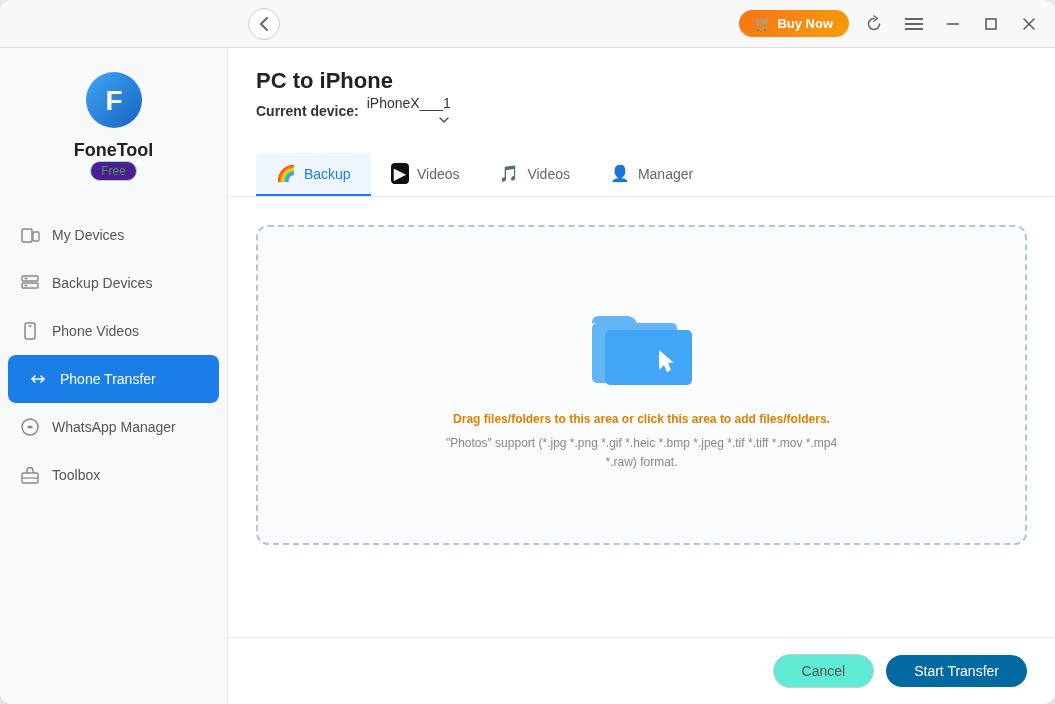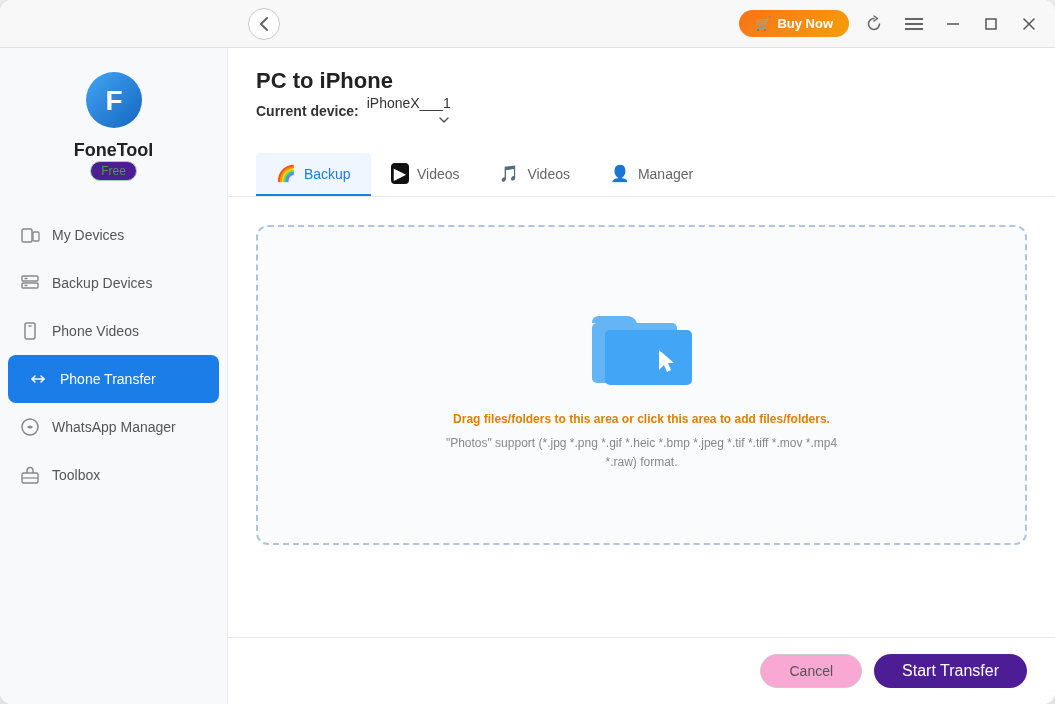--- a/index.html
+++ b/index.html
@@ -44,22 +44,22 @@
     .content-area { flex: 1; padding: 28px; display: flex; flex-direction: column; }
     
     .drop-zone { flex: 1; border: 2px dashed #b0c4de; border-radius: 12px; display: flex; flex-direction: column; align-items: center; justify-content: center; cursor: pointer; background: #fafbfc; max-height: 320px; }
     
     .folder-icon-wrapper { margin-bottom: 20px; }
     
     .drop-text-main { font-size: 12px; font-weight: 600; color: #e08000; margin-bottom: 8px; text-align: center; }
     .drop-text-sub { font-size: 12px; color: #888; text-align: center; line-height: 1.6; max-width: 400px; }
     
     .footer { padding: 16px 28px; border-top: 1px solid #e8e8e8; display: flex; align-items: center; justify-content: flex-end; gap: 12px; }
-    .cancel-btn { padding: 8px 28px; border: 1.5px solid #ccc; border-radius: 20px; background: #f9a8d4; color: #555; font-size: 14px; cursor: pointer; }
-    .start-btn { padding: 8px 28px; border: none; border-radius: 20px; background: #4c1d95; color: white; font-size: 16px; cursor: not-allowed; font-weight: 500; }
+    .cancel-btn { padding: 8px 28px; border: 1.5px solid #ccc; border-radius: 20px; background: #5eead4; color: #555; font-size: 14px; cursor: pointer; }
+    .start-btn { padding: 8px 28px; border: none; border-radius: 20px; background: #0369a1; color: white; font-size: 14px; cursor: not-allowed; font-weight: 500; }
   </style>
 </head>
 <body>
 
 <div class="window">
 
   <div class="title-bar">
     <div class="title-bar-left">
       <button class="back-btn">
         <svg width="10" height="16" viewBox="0 0 10 16">

